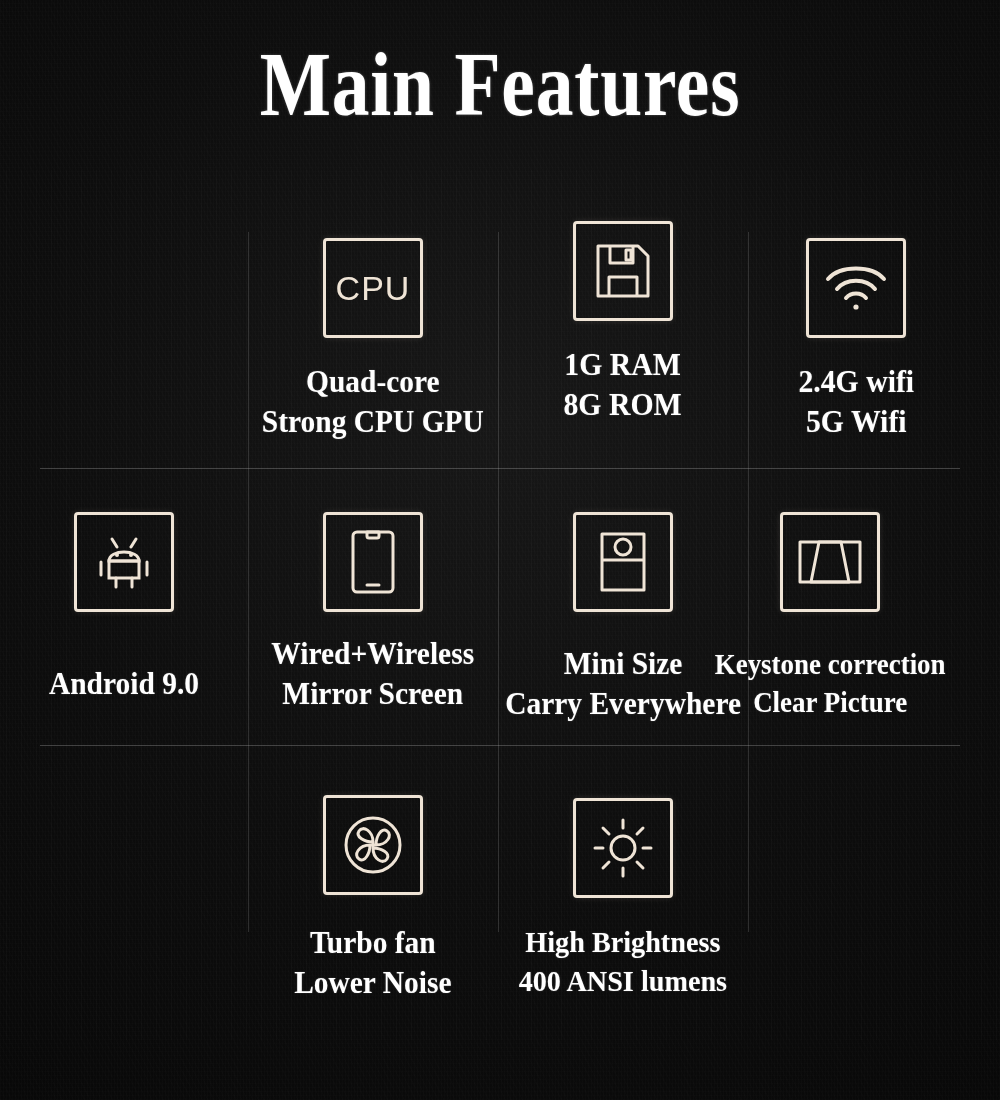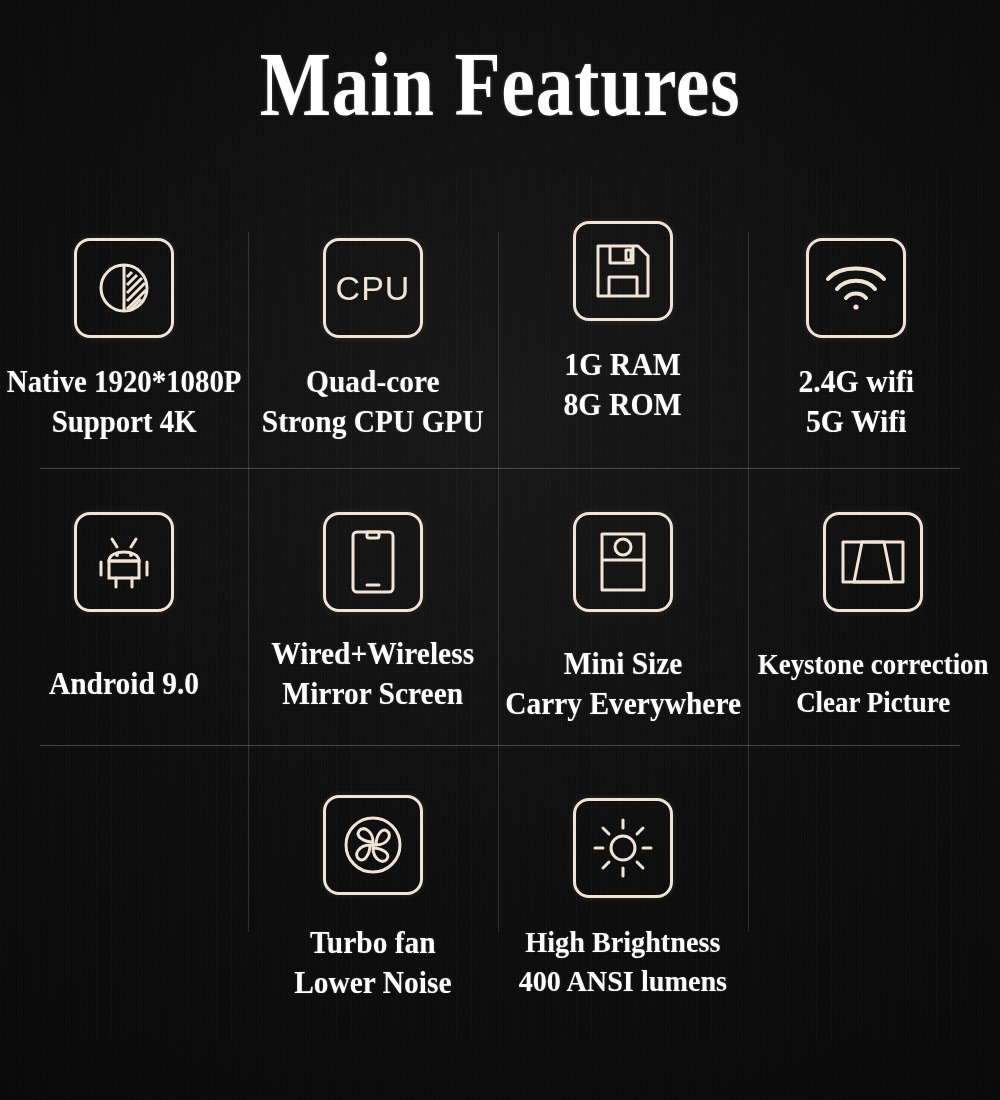--- a/index.html
+++ b/index.html
@@ -88,21 +88,21 @@
   .cell {
     position: absolute;
     display: flex;
     flex-direction: column;
     align-items: center;
   }
   .icon-box {
     width: 100px;
     height: 100px;
     border: 3px solid #efe4d6;
-    border-radius: 16px;
+    border-radius: 4px;
     box-sizing: border-box;
     display: flex;
     align-items: center;
     justify-content: center;
     box-shadow: 0 0 6px rgba(240,230,215,.13);
   }
   .icon-box svg { display: block; }
   .cap {
     color: #ffffff;
     font-weight: 700;
@@ -139,38 +139,20 @@
   <div id="title">Main Features</div>
 
   <div class="divider-h" style="top:468px"></div>
   <div class="divider-h" style="top:745px"></div>
   <div class="divider-v" style="left:248px"></div>
   <div class="divider-v" style="left:498px"></div>
   <div class="divider-v" style="left:748px"></div>
 
   <div class="grid">
 
-    <div class="cell" data-idx="0" style="left:0px;top:238px;width:248px">
-      <div class="icon-box">
-        <svg width="62" height="62" viewBox="0 0 62 62" fill="none" stroke="#efe4d6" stroke-width="3">
-          <circle cx="31" cy="31" r="23"></circle>
-          <line x1="31" y1="8" x2="31" y2="54"></line>
-          <line x1="34" y1="52" x2="53" y2="33"></line>
-          <line x1="34" y1="44" x2="52" y2="26"></line>
-          <line x1="34" y1="36" x2="49" y2="21"></line>
-          <line x1="34" y1="28" x2="44" y2="18"></line>
-          <line x1="34" y1="20" x2="39" y2="15"></line>
-          <line x1="36" y1="54" x2="48" y2="42"></line>
-        </svg>
-      </div>
-      <div class="cap" style="margin-top:24px">
-        <span class="l">Native 1920*1080P</span>
-        <span class="l">Support 4K</span>
-      </div>
-    </div>
 
     <div class="cell" data-idx="1" style="left:248px;top:238px;width:250px">
       <div class="icon-box">
         <span style="color:#efe4d6;font-family:'Liberation Sans',sans-serif;font-size:34px;letter-spacing:1px;font-weight:400">CPU</span>
       </div>
       <div class="cap" style="margin-top:24px">
         <span class="l">Quad-core</span>
         <span class="l">Strong CPU GPU</span>
       </div>
     </div>
@@ -246,21 +228,21 @@
           <path d="M16 2 H28 V6 A2 2 0 0 1 26 8 H18 A2 2 0 0 1 16 6 Z"></path>
           <line x1="16" y1="55" x2="28" y2="55" stroke-linecap="round"></line>
         </svg>
       </div>
       <div class="cap" style="margin-top:22px">
         <span class="l">Wired+Wireless</span>
         <span class="l">Mirror Screen</span>
       </div>
     </div>
 
-    <div class="cell" data-idx="7" style="left:759px;top:512px;width:228px">
+    <div class="cell" data-idx="7" style="left:716px;top:512px;width:228px">
       <div class="icon-box">
         <svg width="66" height="48" viewBox="0 0 66 48" fill="none" stroke="#efe4d6" stroke-width="3" stroke-linejoin="round">
           <rect x="3" y="4" width="60" height="40"></rect>
           <path d="M14 44 L22 4 H44 L52 44 Z"></path>
         </svg>
       </div>
       <div class="cap" style="margin-top:34px">
         <span class="l">Keystone correction</span>
         <span class="l">Clear Picture</span>
       </div>

